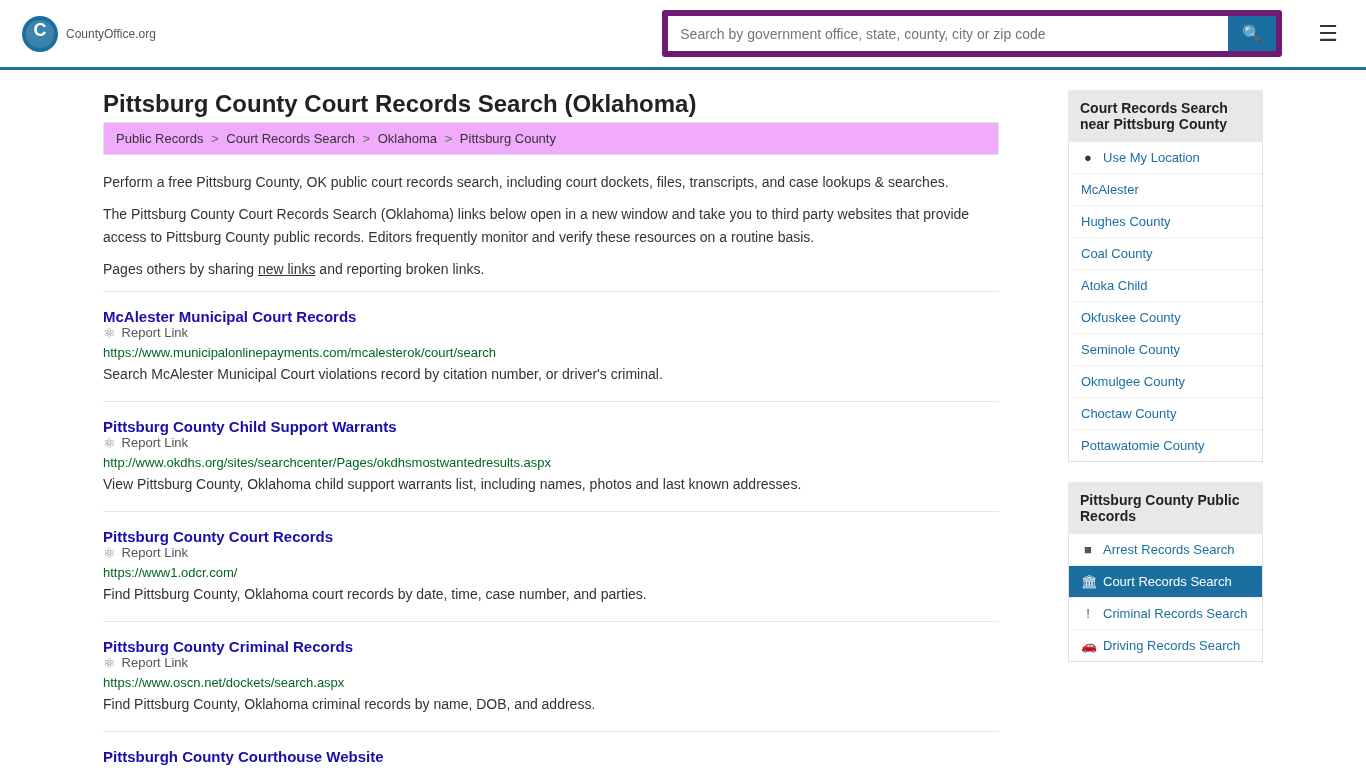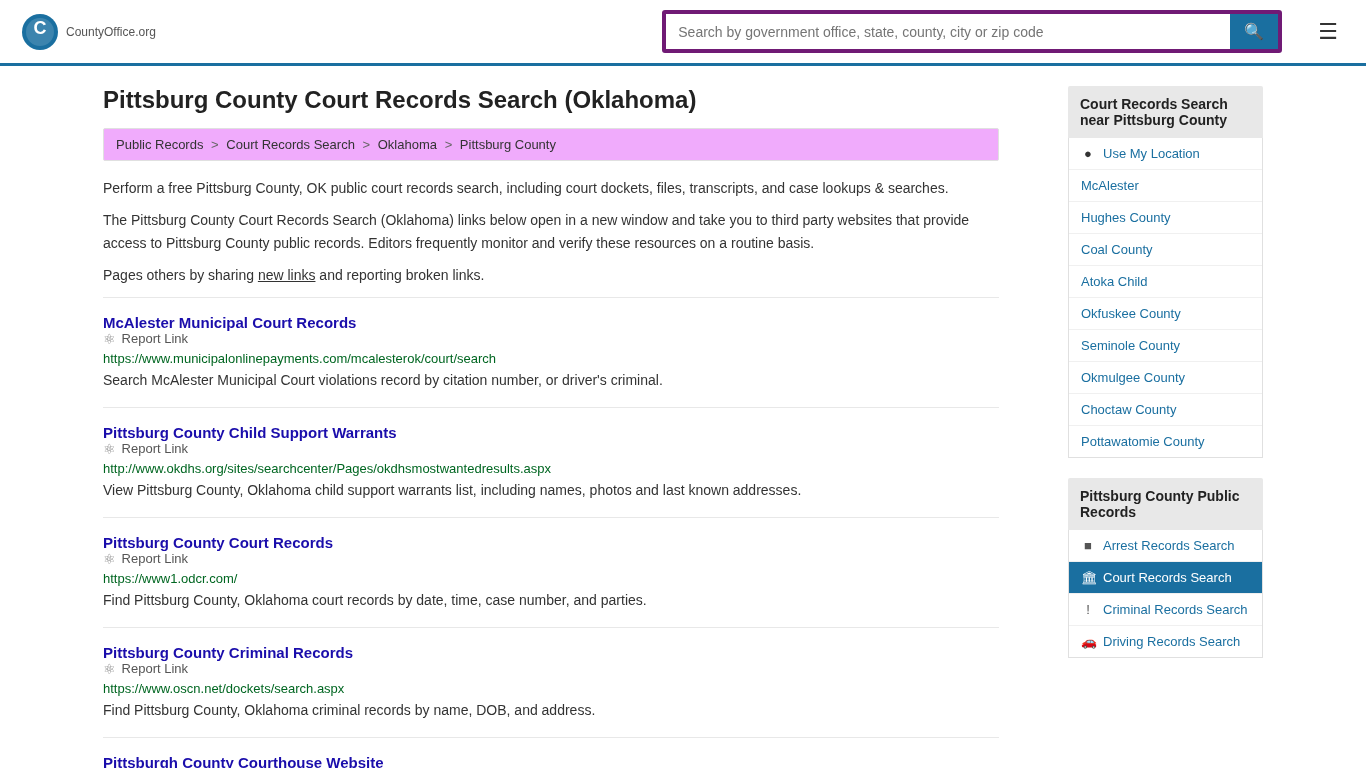--- a/index.html
+++ b/index.html
@@ -31,21 +31,21 @@
     }
     .logo-text span {
       color: #555;
       font-weight: normal;
     }
     .search-bar {
       flex: 1;
       display: flex;
       max-width: 620px;
       margin-left: auto;
-      border: 4px solid #701a75;
+      border: 6px solid #701a75;
       border-radius: 3px;
       overflow: hidden;
     }
     .search-input {
       flex: 1;
       padding: 8px 12px;
       border: none;
       outline: none;
       font-size: 14px;
       color: #555;
@@ -78,21 +78,21 @@
     }
 
     
     .main-content {
       flex: 1;
     }
     .page-title {
       font-size: 24px;
       font-weight: bold;
       color: #222;
-      margin-bottom: 14px;
+      margin-bottom: 4px;
     }
     .breadcrumb {
       background: #f0abfc;
       border: 1px solid #e0e0e0;
       padding: 8px 12px;
       font-size: 13px;
       margin-bottom: 16px;
       border-radius: 2px;
     }
     .breadcrumb a { color: #333; text-decoration: none; }

